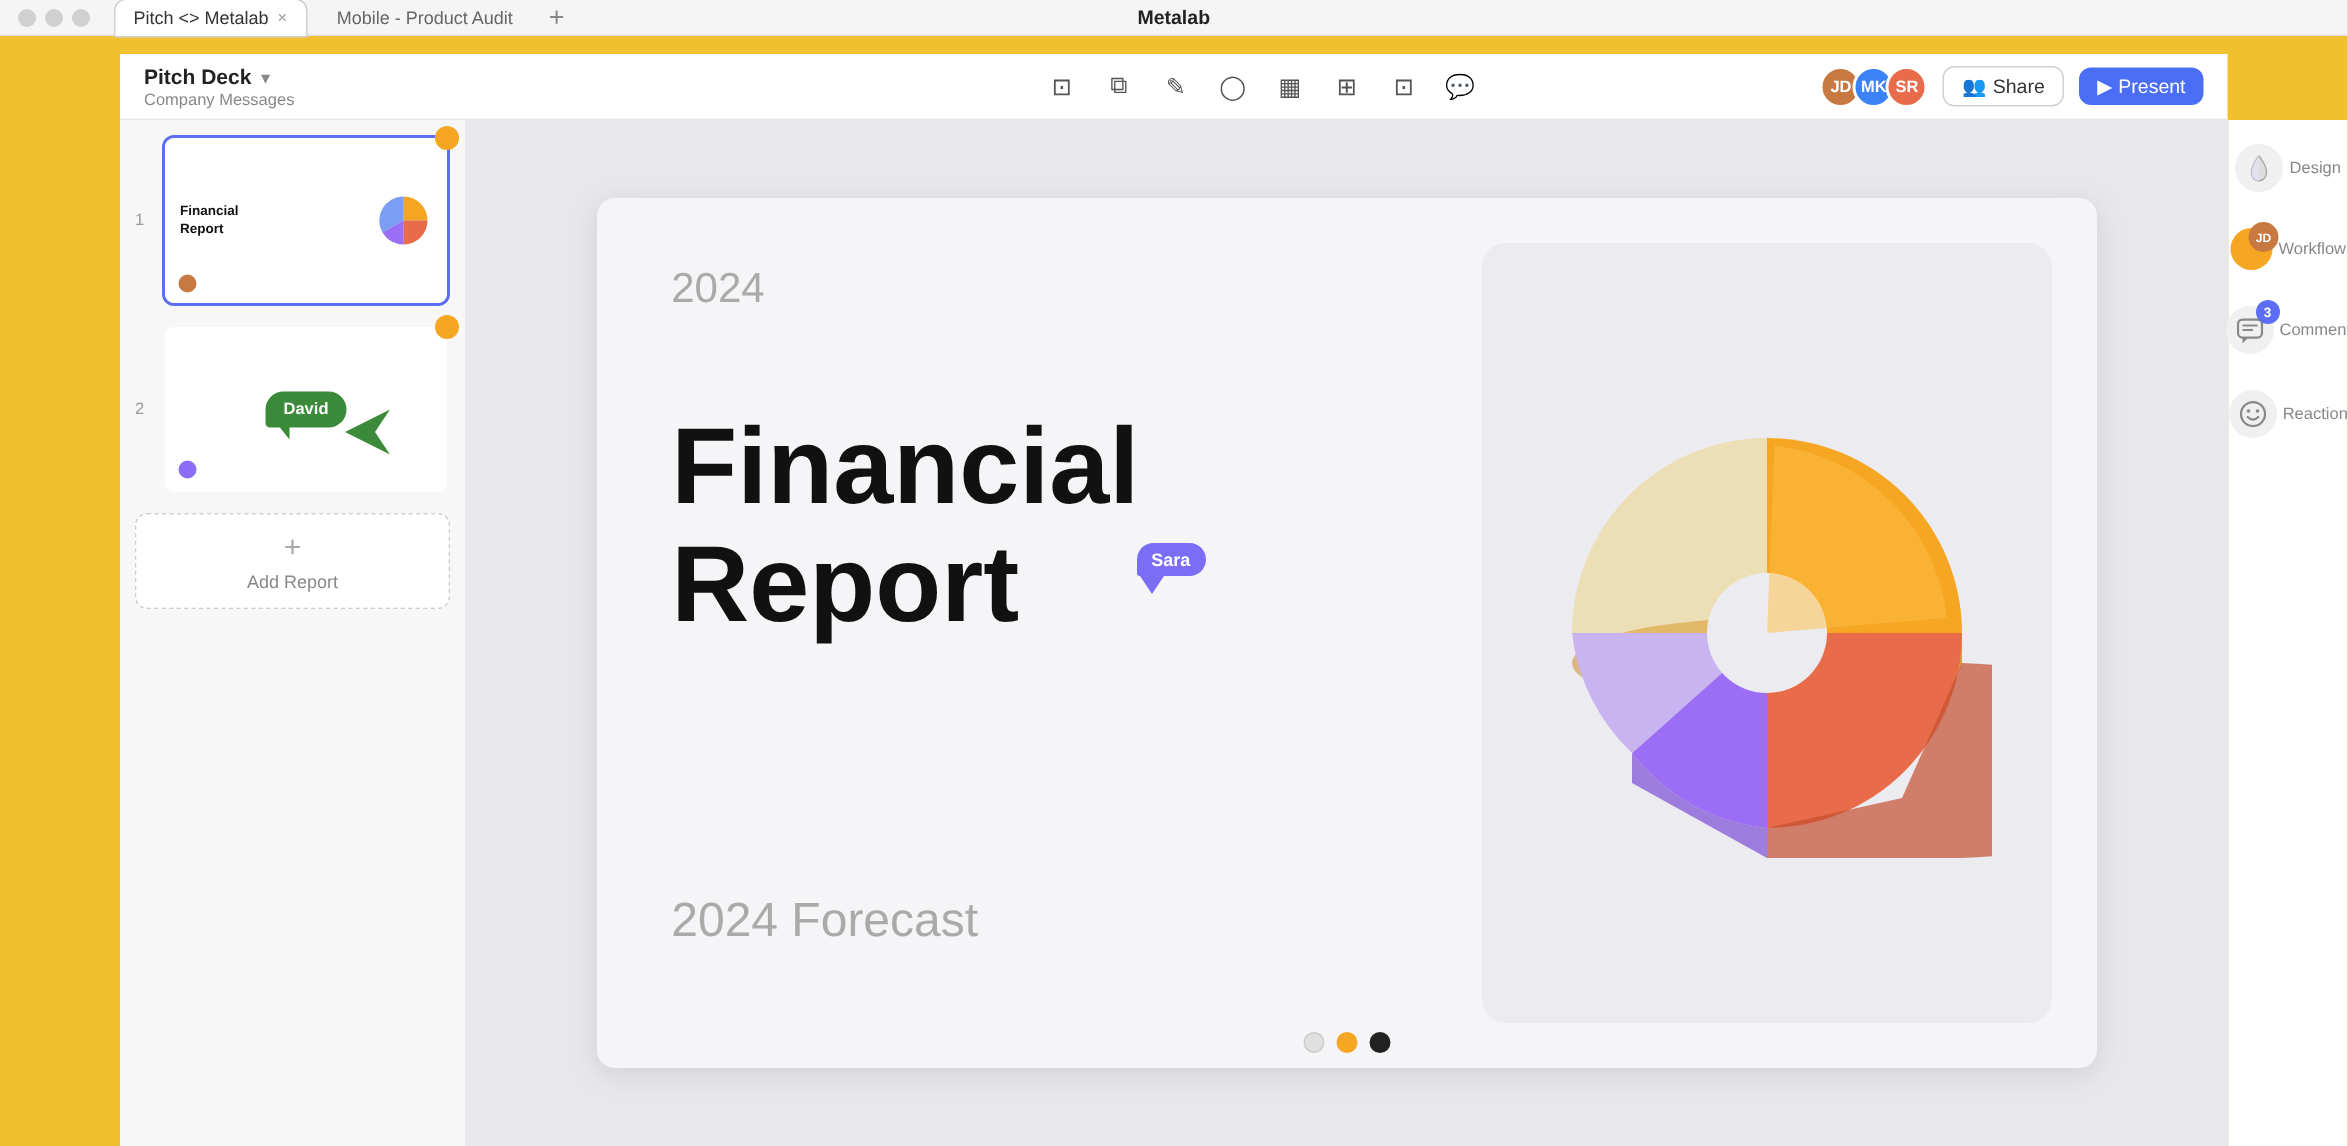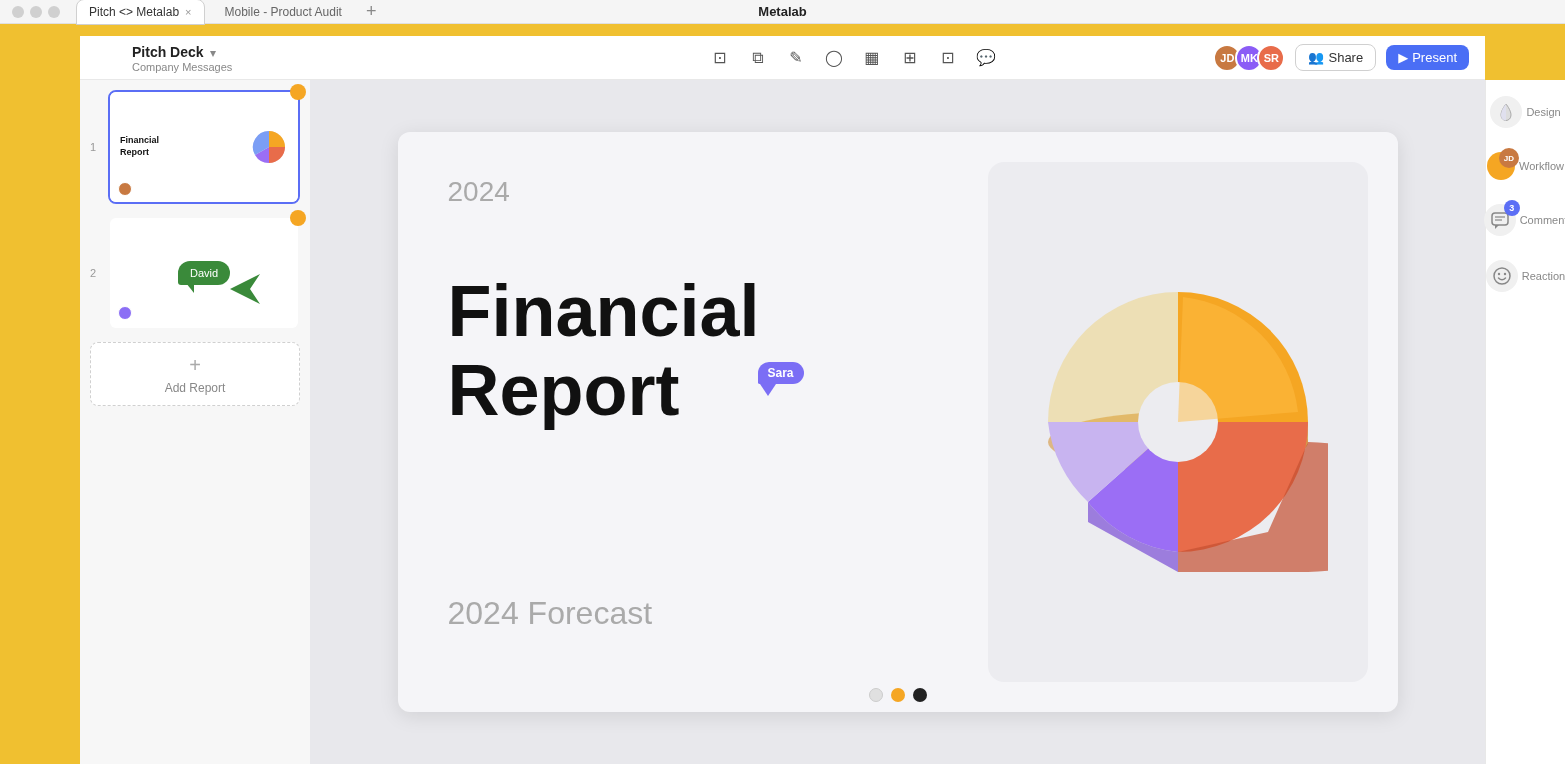--- a/index.html
+++ b/index.html
@@ -92,21 +92,20 @@
       padding: 0 16px;
       border-bottom: 1px solid #e8e8e8;
       z-index: 9;
       gap: 0;
     }
     .toolbar-left {
       display: flex;
       align-items: center;
       gap: 4px;
       flex: 1;
-      margin-left: 36px;
     }
     .toolbar-title {
       font-size: 14px;
       font-weight: 600;
       color: #222;
     }
     .toolbar-subtitle {
       font-size: 11px;
       color: #888;
       display: block;
@@ -144,21 +143,21 @@
       border-radius: 50%;
       border: 2px solid #fff;
       margin-left: -6px;
       overflow: hidden;
       display: flex; align-items: center; justify-content: center;
       font-size: 11px;
       font-weight: 600;
     }
     .avatar:first-child { margin-left: 0; }
     .avatar-1 { background: #c87941; color: #fff; }
-    .avatar-2 { background: #8b5cf6; color: #fff; }
+    .avatar-2 { background: #3b82f6; color: #fff; }
     .avatar-3 { background: #e86c4a; color: #fff; }
     .share-btn {
       background: #fff;
       border: 1px solid #d0d0d0;
       border-radius: 8px;
       padding: 5px 12px;
       font-size: 13px;
       cursor: pointer;
       display: flex; align-items: center; gap: 4px;
       color: #333;
@@ -261,21 +260,21 @@
       justify-content: center;
       padding: 10px;
       position: relative;
     }
     .david-bubble {
       background: #3a8a3a;
       color: #fff;
       border-radius: 16px 16px 16px 4px;
       padding: 6px 12px;
       font-size: 11px;
-      font-weight: 400;
+      font-weight: 700;
       position: relative;
     }
     .david-arrow {
       position: absolute;
       bottom: -8px;
       left: 8px;
       width: 0; height: 0;
       border-left: 8px solid transparent;
       border-right: 0px solid transparent;
       border-top: 10px solid #3a8a3a;

